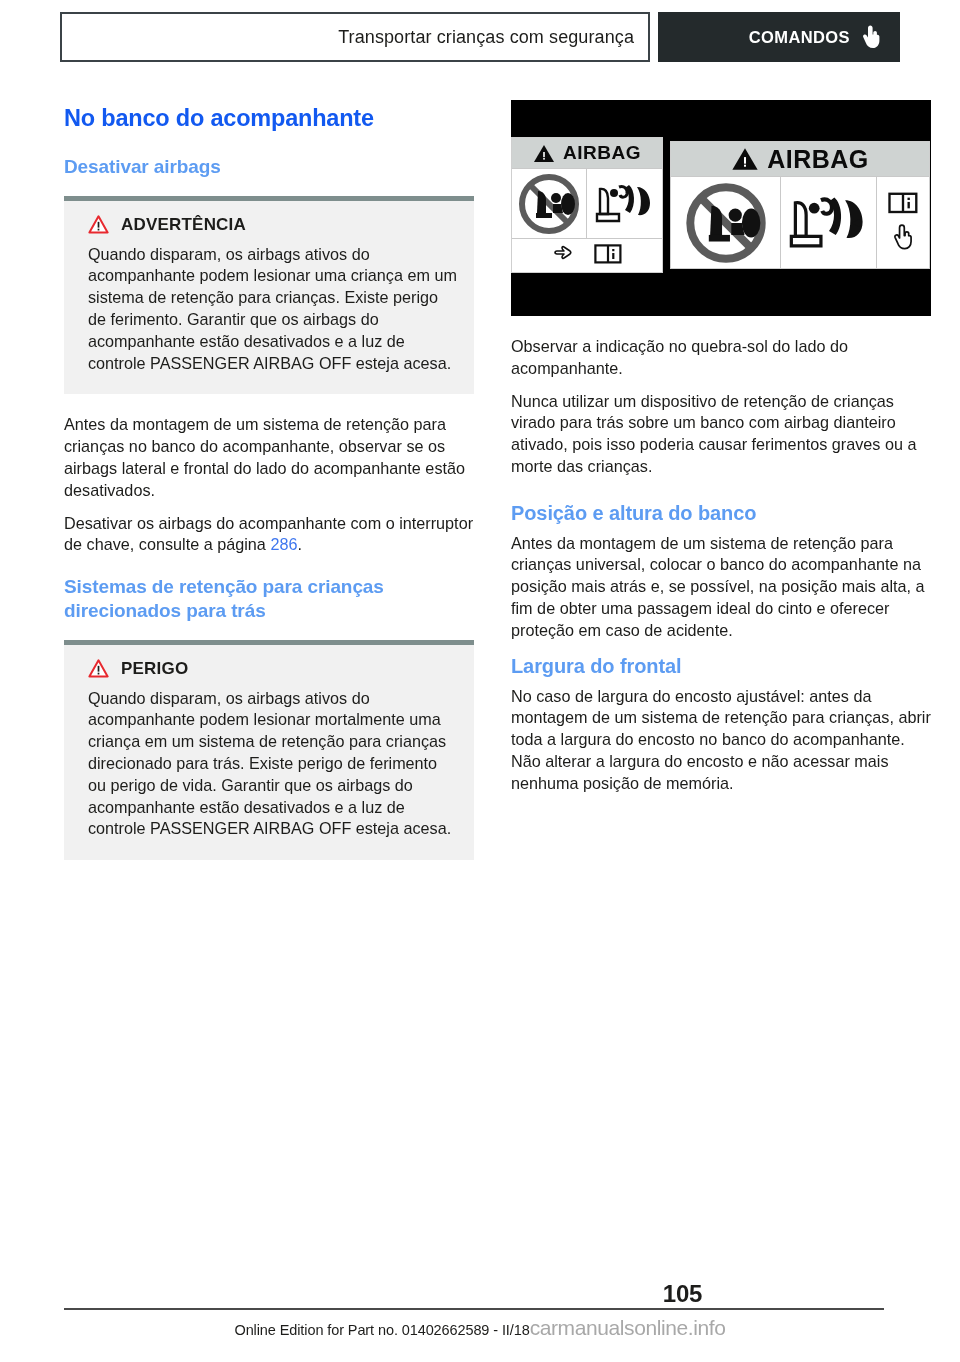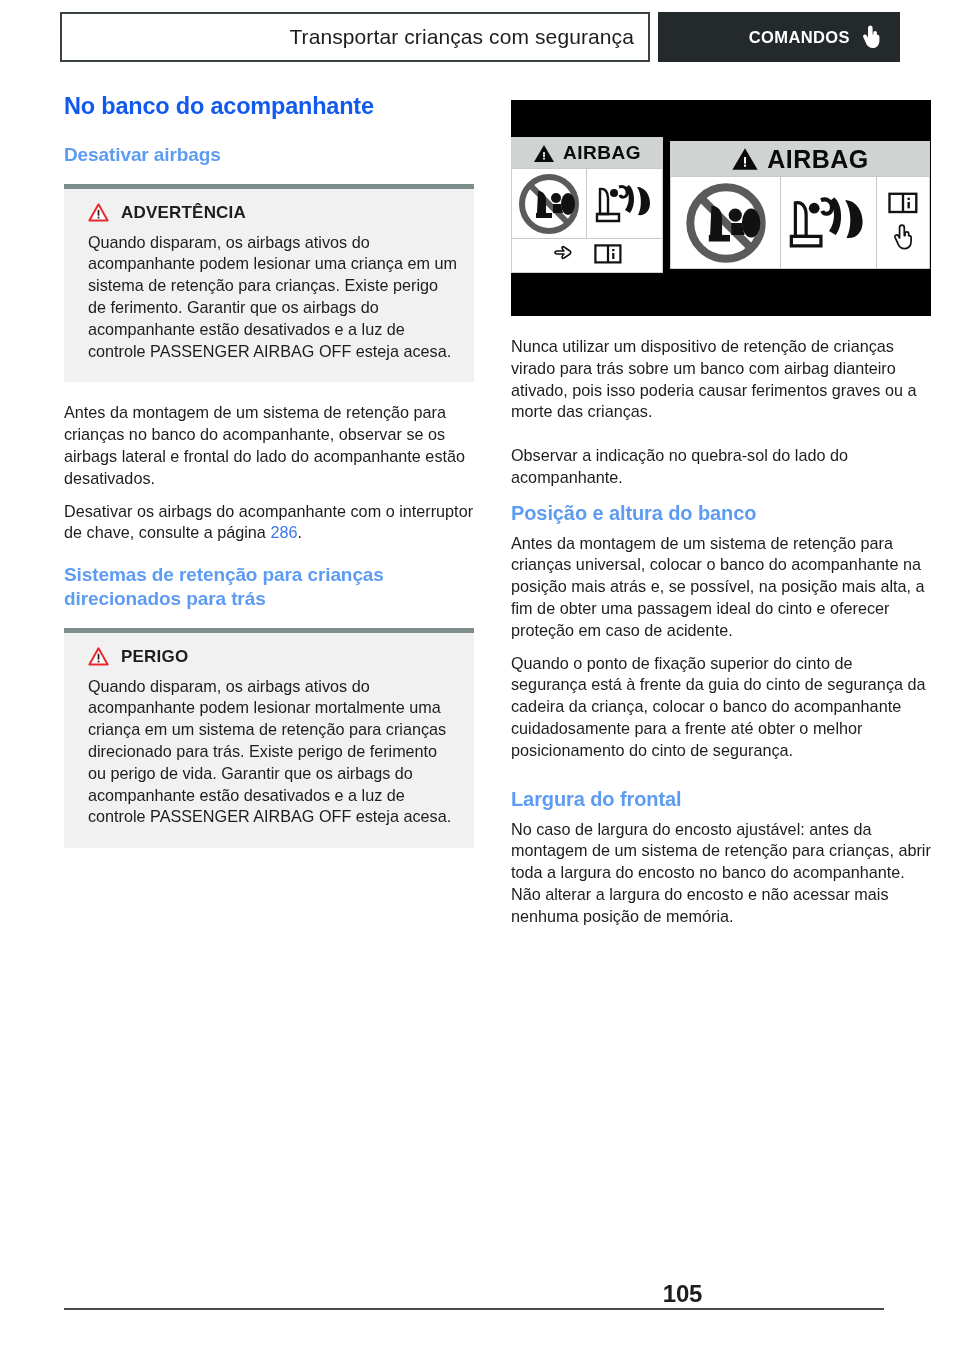--- a/index.html
+++ b/index.html
@@ -12,34 +12,34 @@
   .page { position: relative; width: 960px; height: 1362px; overflow: hidden; }
 
   
   .header { position: absolute; left: 0; top: 0; width: 960px; height: 80px; }
   .header-tab {
     position: absolute; left: 60px; top: 12px; width: 590px; height: 50px;
     background: #ffffff; border: 2px solid #3b4347;
     display: flex; align-items: center; justify-content: flex-end;
     padding-right: 14px;
   }
-  .header-tab-label { font-size: 21px; color: #1d1d1b; letter-spacing: 0.1px; }
+  .header-tab-label { font-size: 18px; color: #1d1d1b; letter-spacing: 0.1px; }
   .header-chapter {
     position: absolute; left: 658px; top: 12px; width: 242px; height: 50px;
     background: #242a2c;
     display: flex; align-items: center; justify-content: flex-end;
     padding-right: 18px; gap: 12px;
   }
   .header-chapter-label {
     font-size: 16.5px; font-weight: bold; color: #ffffff; letter-spacing: 0.4px;
   }
   .hand-icon { width: 20px; height: 24px; display: block; }
 
   
-  .col-left  { position: absolute; left: 64px;  top: 92px; width: 410px; }
+  .col-left  { position: absolute; left: 64px;  top: 104px; width: 410px; }
   .col-right { position: absolute; left: 511px; top: 100px; width: 420px; }
 
   h1.title {
     color: #1259f0; font-size: 23.5px; font-weight: bold;
     letter-spacing: -0.2px; line-height: 1.25; margin-bottom: 22px;
   }
   h2.subtitle {
     color: #5d9cf2; font-size: 19px; font-weight: bold;
     letter-spacing: -0.1px; line-height: 1.28; margin-bottom: 16px;
   }
@@ -296,31 +296,34 @@
               <svg width="22" height="28" viewBox="0 0 20 26">
                 <path d="M9 2c1.3 0 2.2 1 2.2 2.3v7.4h0.7V10c0-1 0.8-1.7 1.7-1.7 1 0 1.7 0.8 1.7 1.7v1.8h0.5c1 0 1.7 0.8 1.7 1.7v3.7c0 3.8-2.4 6.6-5.8 6.6-3.4 0-5.5-1.9-6.5-4.8L2.6 13.3c-0.3-0.9 0.1-1.8 1-2.1 0.8-0.3 1.7 0.1 2.1 0.8l1.1 1.9V4.3C6.8 3 7.7 2 9 2z" fill="#ffffff" stroke="#111" stroke-width="1.6" stroke-linejoin="round"></path>
               </svg>
             </span>
           </div>
         </div>
       </div>
 
     </div>
 
+    <p class="body">Observar a indicação no quebra-sol do lado do acompanhante.</p>
+
     <p class="body" style="margin-bottom:22px;">Nunca utilizar um dispositivo de retenção de crianças virado para trás sobre um banco com airbag dianteiro ativado, pois isso poderia causar ferimentos graves ou a morte das crianças.</p>
-
-    <p class="body">Observar a indicação no quebra-sol do lado do acompanhante.</p>
 
     <h3 class="sechead">Posição e altura do banco</h3>
     <p class="body">Antes da montagem de um sistema de retenção para crianças universal, colocar o banco do acompanhante na posição mais atrás e, se possível, na posição mais alta, a fim de obter uma passagem ideal do cinto e oferecer proteção em caso de acidente.</p>
-    <p class="body" style="margin-bottom:24px;">Quando o ponto de fixação superior do cinto de segurança está à frente da guia do cinto de segurança da cadeira da criança, colocar o banco do acompanhante cuidadosamente para a frente até obter o melhor posicionamento do cinto de segurança.</p>
 
     <h3 class="sechead">Largura do frontal</h3>
     <p class="body">No caso de largura do encosto ajustável: antes da montagem de um sistema de retenção para crianças, abrir toda a largura do encosto no banco do acompanhante. Não alterar a largura do encosto e não acessar mais nenhuma posição de memória.</p>
 
   </div>
 
   <div class="footer">
     <div class="footer-rule"></div>
     <div class="page-number">105</div>
+    <div class="footer-line">
+      <span class="footer-edition">Online Edition for Part no. 01402662589 - II/18</span>
+      <span class="footer-watermark">carmanualsonline.info</span>
+    </div>
   </div>
 
 </div>
 
 </body></html>

